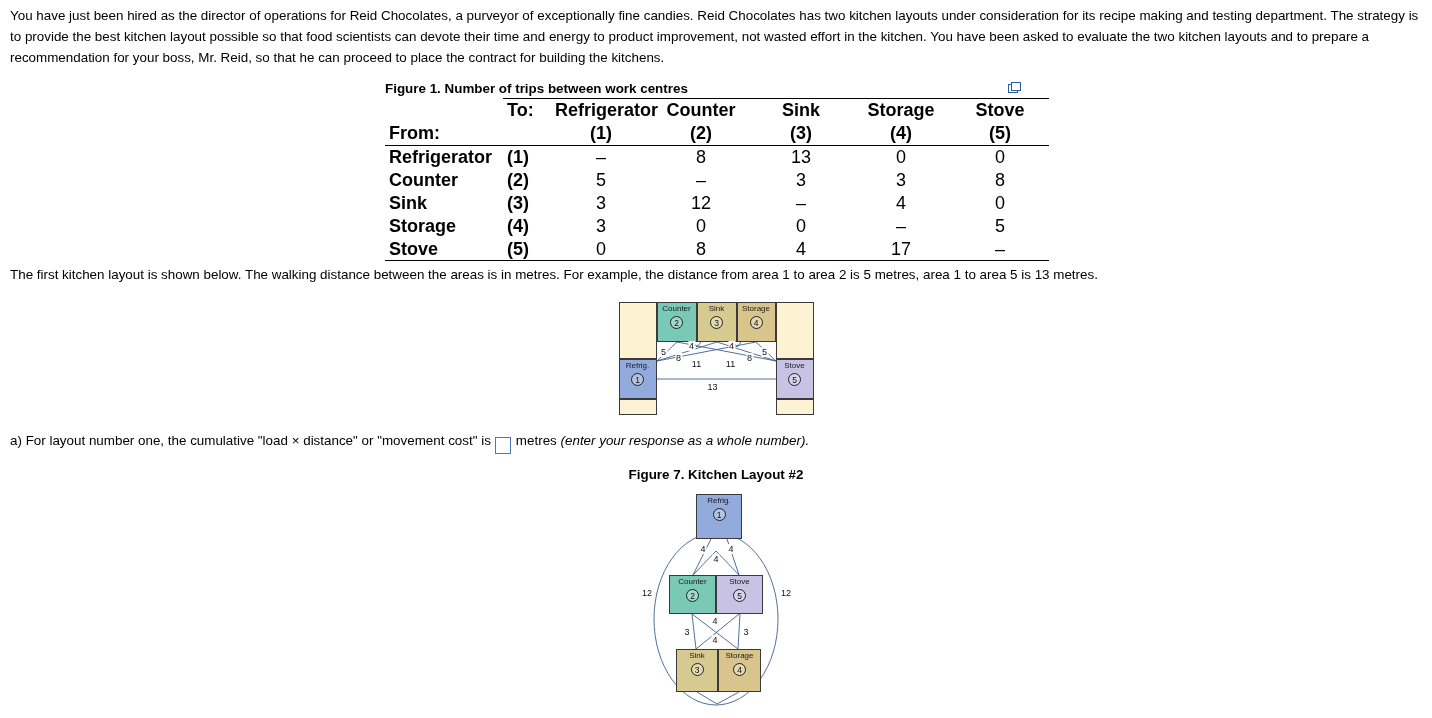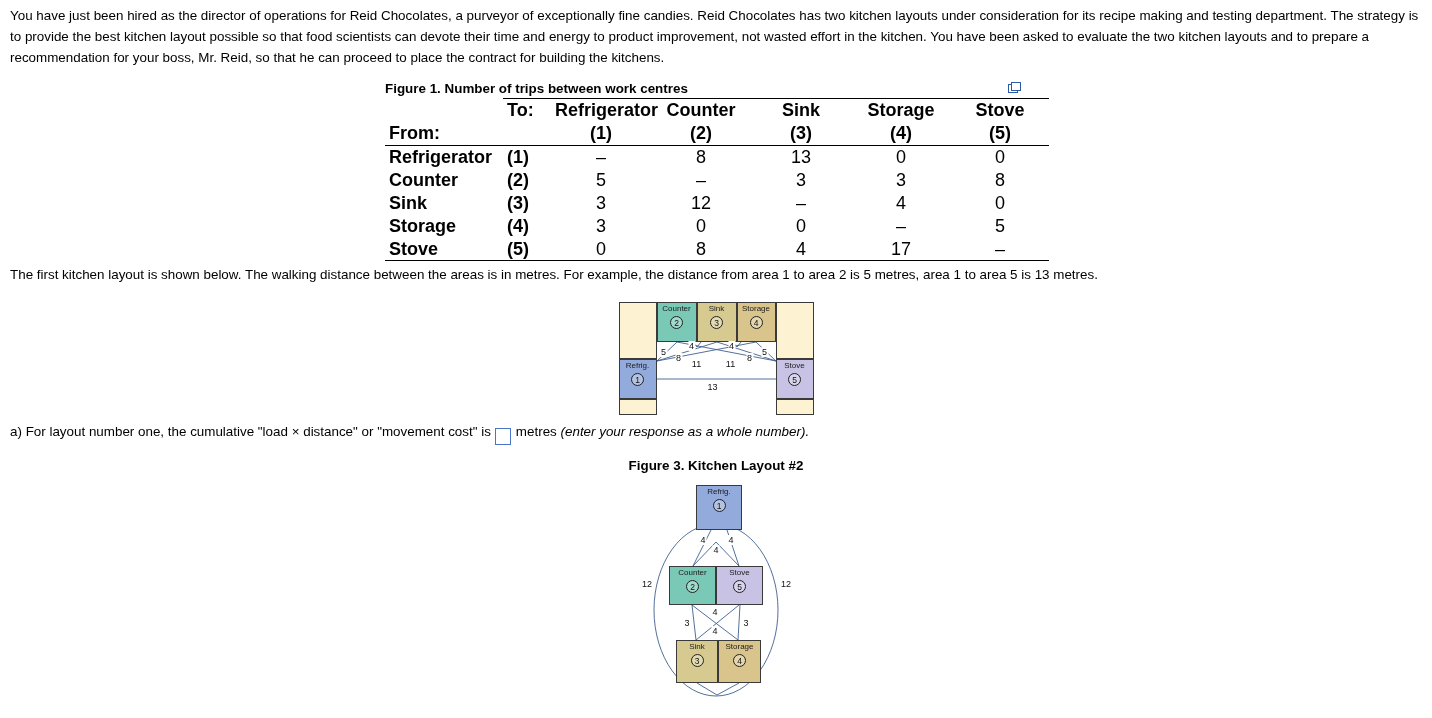--- a/index.html
+++ b/index.html
@@ -50,21 +50,21 @@
     font-size: 9px; line-height: 10px; background: #fff; padding: 0 1px; color: #111;
   }
   .c-cream { background: #fdf3d3; }
   .c-teal  { background: #79c9b6; }
   .c-khaki { background: #d6ca90; }
   .c-tan   { background: #d9c48b; }
   .c-blue  { background: #93aadc; }
   .c-lav   { background: #c8c2e4; }
 
   
-  .question { margin: 6px 0 13px; line-height: 1.6; }
+  .question { margin: 15px 0 13px; line-height: 1.6; }
   .q-hint { font-style: italic; }
   .answer-box {
     width: 16px; height: 17px; border: 1px solid #4a74c9;
     margin: 0 5px 0 4px; vertical-align: -4px; padding: 0 2px; font-size: 12px;
     font-family: "Liberation Sans", sans-serif;
   }
 </style>
 </head>
 <body>
 
@@ -206,21 +206,21 @@
     <span class="dist" style="left:146px;top:53px">5</span>
     <span class="dist" style="left:94px;top:88px">13</span>
   </div>
 
   <p class="question">
     <span>a) For layout number one, the cumulative "load × distance" or "movement cost" is</span><input class="answer-box" type="text" value="" style=""><span>metres</span>
     <span class="q-hint">(enter your response as a whole number).</span>
   </p>
 
 
-  <div class="fig-caption" style="margin-top:13px;margin-bottom:5px">Figure 3. Kitchen Layout #2</div>
+  <div class="fig-caption" style="margin-top:13px;margin-bottom:5px">Figure 7. Kitchen Layout #2</div>
   <div class="diagram" style="width:180px;height:228px">
     <svg width="180" height="228" viewBox="0 0 180 228">
       <g stroke="#41608e" stroke-width="0.9" fill="none">
         <ellipse cx="90" cy="132" rx="62" ry="86"></ellipse>
         <line x1="85" y1="52" x2="67" y2="88"></line>
         <line x1="101" y1="52" x2="113" y2="88"></line>
         <polyline points="67,88 90,64 113,88"></polyline>
         <line x1="66" y1="127" x2="70" y2="162"></line>
         <line x1="114" y1="127" x2="112" y2="162"></line>
         <line x1="66" y1="127" x2="112" y2="162"></line>

